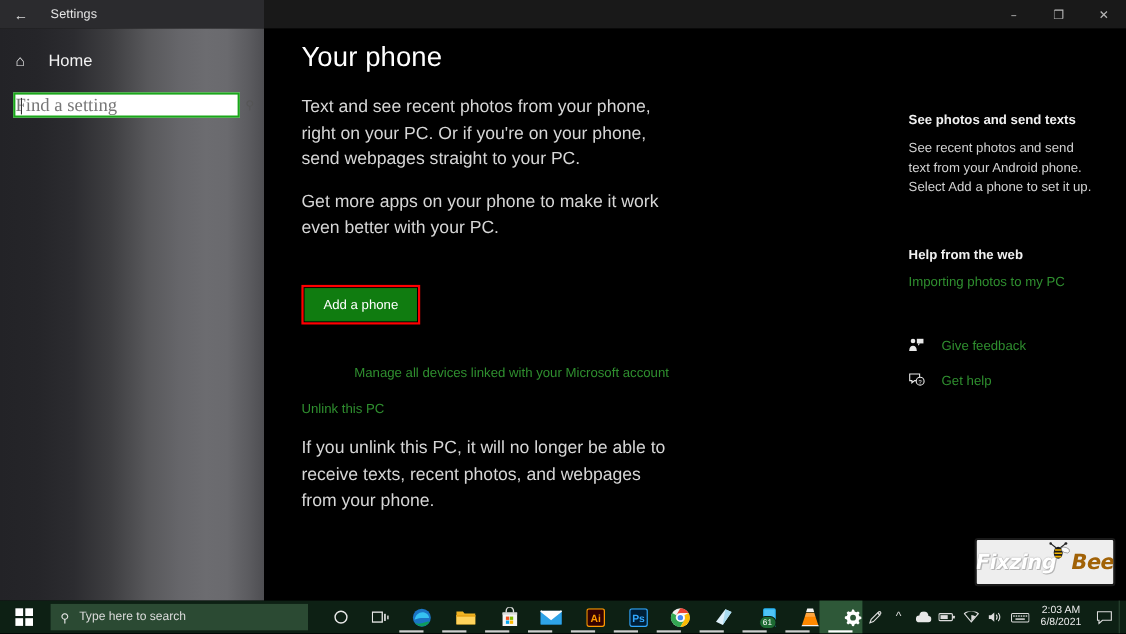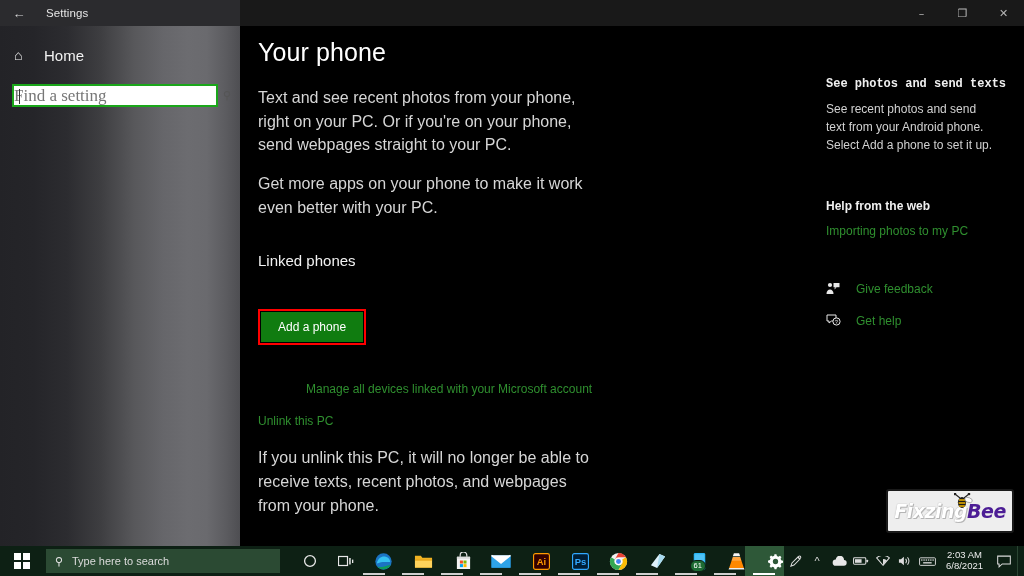--- a/index.html
+++ b/index.html
@@ -82,21 +82,21 @@
   .sidebar-section {
     margin-top:14px; padding-left:14px;
     font-size:12px; font-weight:bold; color:#ededed;
   }
 
   
   #content {
     position:absolute; left:240px; top:26px; width:784px; height:520px;
     background:#000;
   }
-  #main-col { position:absolute; left:18px; top:0; width:560px; }
+  #main-col { position:absolute; left:34px; top:0; width:560px; }
   .page-title {
     font-size:25px; font-weight:300; color:#fff; margin-top:12px; letter-spacing:.1px;
   }
   .body-text {
     font-size:16px; color:#d6d6d6; line-height:1.48; width:340px;
   }
   .p1 { margin-top:19px; }
   .p2 { margin-top:15px; }
   .section-head {
     font-size:15px; font-weight:400; color:#f2f2f2; margin-top:33px;
@@ -115,21 +115,21 @@
   }
   .link-manage { margin-top:37px;margin-left:48px; }
   .link-unlink { margin-top:18px; }
   .note { margin-top:18px; }
 
   
   #right-col { position:absolute; left:586px; top:0; width:185px; }
   .rp-head {
     font-size:12px; font-weight:bold; color:#f0f0f0;
   }
-  .rp-head.first { margin-top:51px;font-family:Liberation Mono, monospace; }
+  .rp-head.first { margin-top:76px; }
   .rp-head.second { margin-top:44px; }
   .rp-text {
     font-size:12px; color:#d2d2d2; line-height:1.52; margin-top:9px; width:170px;
   }
   .rp-link { font-size:12px; margin-top:11px; }
   .rp-actions { margin-top:40px; }
   .rp-action-row {
     display:flex; align-items:center; height:22px; margin-bottom:10px;
   }
   .rp-icon {
@@ -143,21 +143,21 @@
     position:absolute; left:886px; top:489px; width:128px; height:44px;
     background:#eeeeee; border:2px solid #1a1a1a; border-radius:3px;
     display:flex; align-items:center; justify-content:center; overflow:hidden;
   }
   .wm-text {
     font-size:19px; font-style:italic; font-weight:bold;
     font-family:"DejaVu Sans", sans-serif; letter-spacing:-.5px;
     position:relative; z-index:2;
   }
   .wm-a { color:#ffffff; text-shadow:0 0 1px #888, 1px 1px 0 #bbb; }
-  .wm-b { color:#4c1d95; }
+  .wm-b { color:#a16207;padding-left:14px; }
 
   
   #taskbar {
     position:absolute; left:0; top:546px; width:1024px; height:30px;
     background:#0d2014;
     display:flex; align-items:center;
   }
   .start-btn {
     width:45px; height:30px; display:flex; align-items:center; justify-content:center;
   }
@@ -238,21 +238,20 @@
       </div>
     </div>
 
     <div id="content">
 
       <div id="main-col">
         <div class="page-title">Your phone</div>
         <div class="body-text p1">Text and see recent photos from your phone, right on your PC. Or if you're on your phone, send webpages straight to your PC.</div>
         <div class="body-text p2">Get more apps on your phone to make it work even better with your PC.</div>
 
-        <div class="section-head">Linked phones</div>
 
         <div class="btn-highlight">
           <button class="add-phone-btn">Add a phone</button>
         </div>
 
         <a class="link link-manage">Manage all devices linked with your Microsoft account</a>
         <a class="link link-unlink">Unlink this PC</a>
         <div class="body-text note">If you unlink this PC, it will no longer be able to receive texts, recent photos, and webpages from your phone.</div>
       </div>
 

